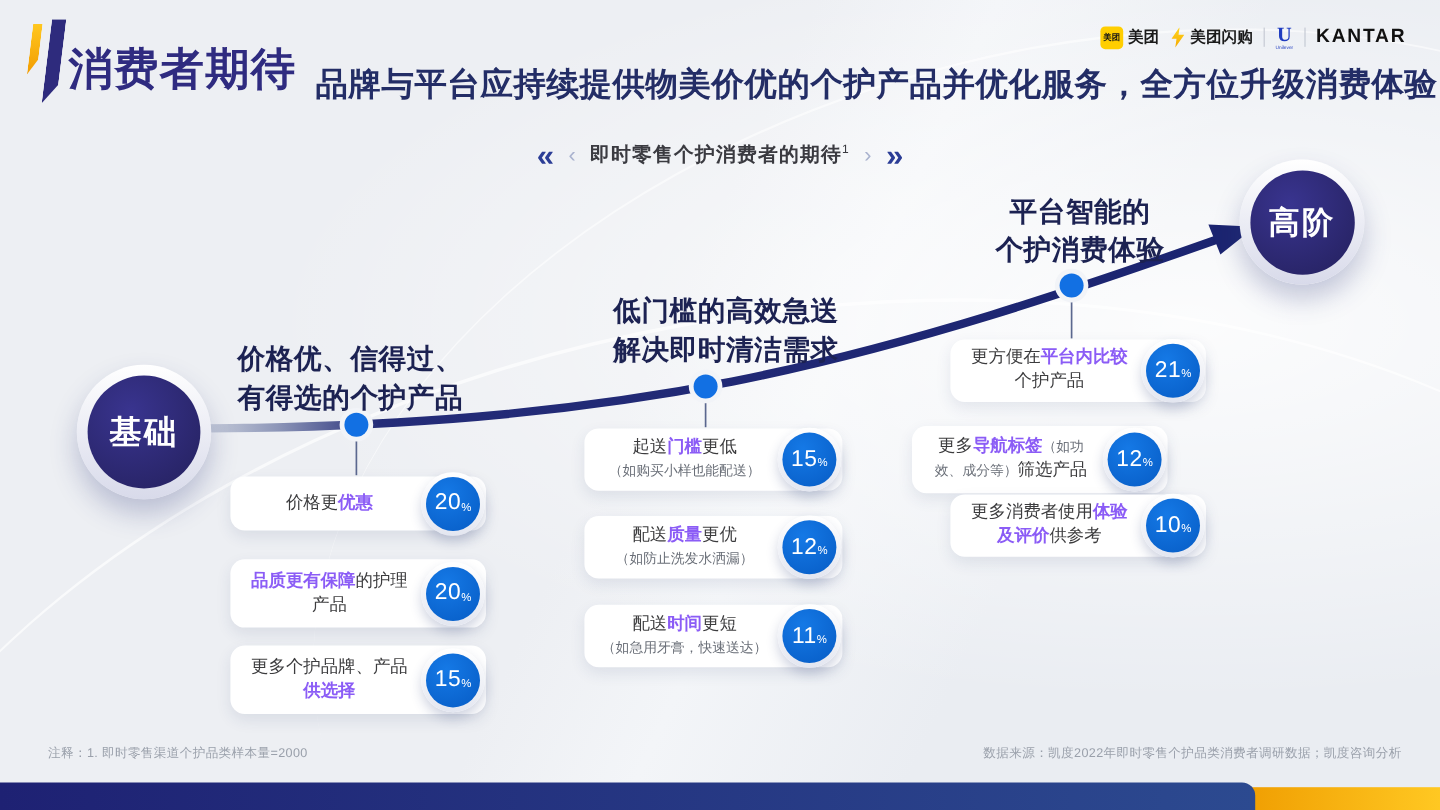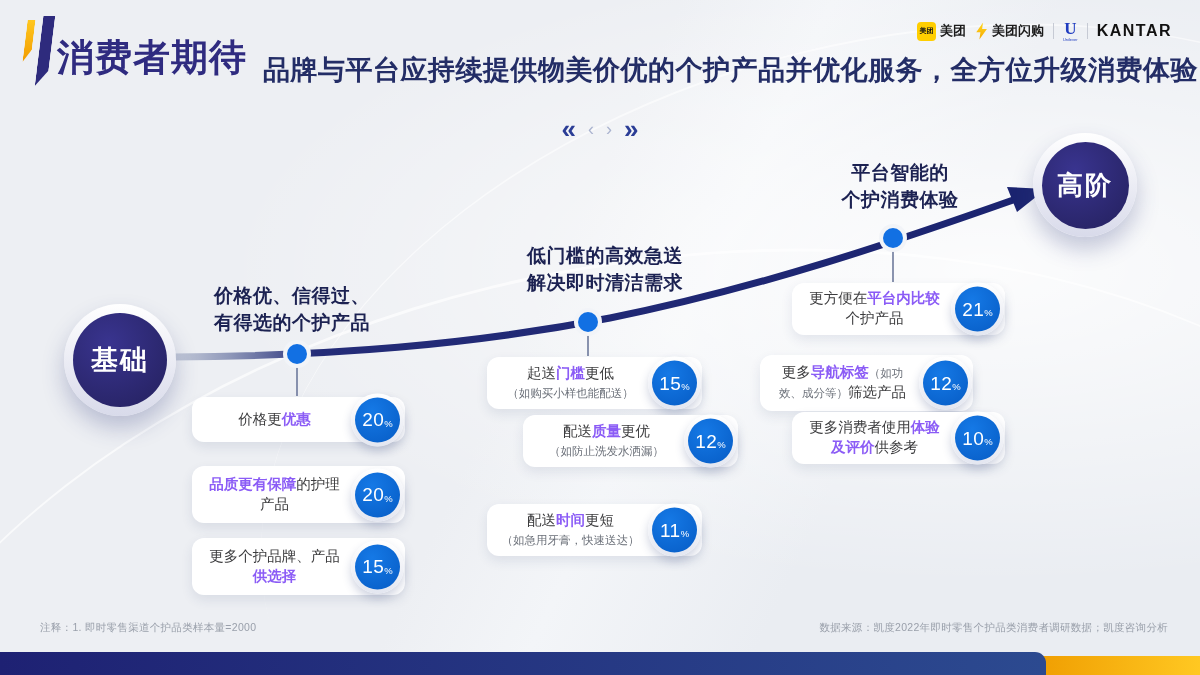--- a/index.html
+++ b/index.html
@@ -54,21 +54,21 @@
     box-shadow:0 12px 22px rgba(55,65,130,.28); display:flex; align-items:center; justify-content:center; }
   .node-inner { border-radius:50%; background:radial-gradient(circle at 38% 32%, #39348f, #292569 75%);
     color:#fff; font-weight:900; display:flex; align-items:center; justify-content:center; letter-spacing:2px; }
   .node-start { left:64px; top:304px; width:112px; height:112px; }
   .node-start .node-inner { width:94px; height:94px; font-size:27px; }
   .node-end { left:1033px; top:133px; width:104px; height:104px; }
   .node-end .node-inner { width:87px; height:87px; font-size:26px; }
 
   .curve-svg { position:absolute; left:0; top:0; }
 
-  .stage-title { position:absolute; text-align:center; font-size:19px; font-weight:800;
+  .stage-title { position:absolute; text-align:center; font-size:23px; font-weight:800;
     color:#1c2252; line-height:1.4; letter-spacing:.5px; }
   .st1 { left:172px; top:283px; width:240px; }
   .st2 { left:485px; top:243px; width:240px; }
   .st3 { left:789px; top:160px; width:222px; }
 
   
   .card { position:absolute; background:#fff; border-radius:12px;
     box-shadow:0 5px 12px rgba(40,55,110,.10);
     display:flex; flex-direction:column; justify-content:center;
     text-align:center; padding:4px 60px 4px 12px; }
@@ -121,20 +121,21 @@
       <div class="uni-u">U</div>
       <div class="uni-word">Unilever</div>
     </div>
     <div class="sep"></div>
     <div class="kantar">KANTAR</div>
   </div>
 
   <div class="banner">
     <span class="chev-big">«</span>
     <span class="chev-sm">‹</span>
+    <span class="banner-text"><span>即时零售个护消费者的期待</span><sup>1</sup></span>
     <span class="chev-sm">›</span>
     <span class="chev-big">»</span>
   </div>
 
   <svg class="curve-svg" width="1200" height="675">
     <defs>
       <linearGradient id="curveGrad" x1="172" y1="0" x2="1016" y2="0" gradientUnits="userSpaceOnUse">
         <stop offset="0" stop-color="#c9cfdc"></stop>
         <stop offset="0.07" stop-color="#8d96b8"></stop>
         <stop offset="0.17" stop-color="#242c78"></stop>
@@ -204,21 +205,21 @@
 
   <div class="card col2" style="left:487px; top:357px; width:215px; height:52px;">
     <div class="card-main"><span>起送</span><span class="seg-b">门槛</span><span>更低</span><span class="seg4">（如购买小样也能配送）</span><span></span></div>
     <div class="badge">
         <div class="badge-inner">
           <span class="pct-num">15</span>
           <span class="pct-unit">%</span>
         </div>
       </div>
   </div>
-  <div class="card col2" style="left:487px; top:415px; width:215px; height:52px;margin-left:36px;">
+  <div class="card col2" style="left:487px; top:430px; width:215px; height:52px;">
     <div class="card-main"><span>配送</span><span class="seg-b">质量</span><span>更优</span><span class="seg4">（如防止洗发水洒漏）</span><span></span></div>
     <div class="badge">
         <div class="badge-inner">
           <span class="pct-num">12</span>
           <span class="pct-unit">%</span>
         </div>
       </div>
   </div>
   <div class="card col2" style="left:487px; top:504px; width:215px; height:52px;">
     <div class="card-main"><span>配送</span><span class="seg-b">时间</span><span>更短</span><span class="seg4">（如急用牙膏，快速送达）</span><span></span></div>

